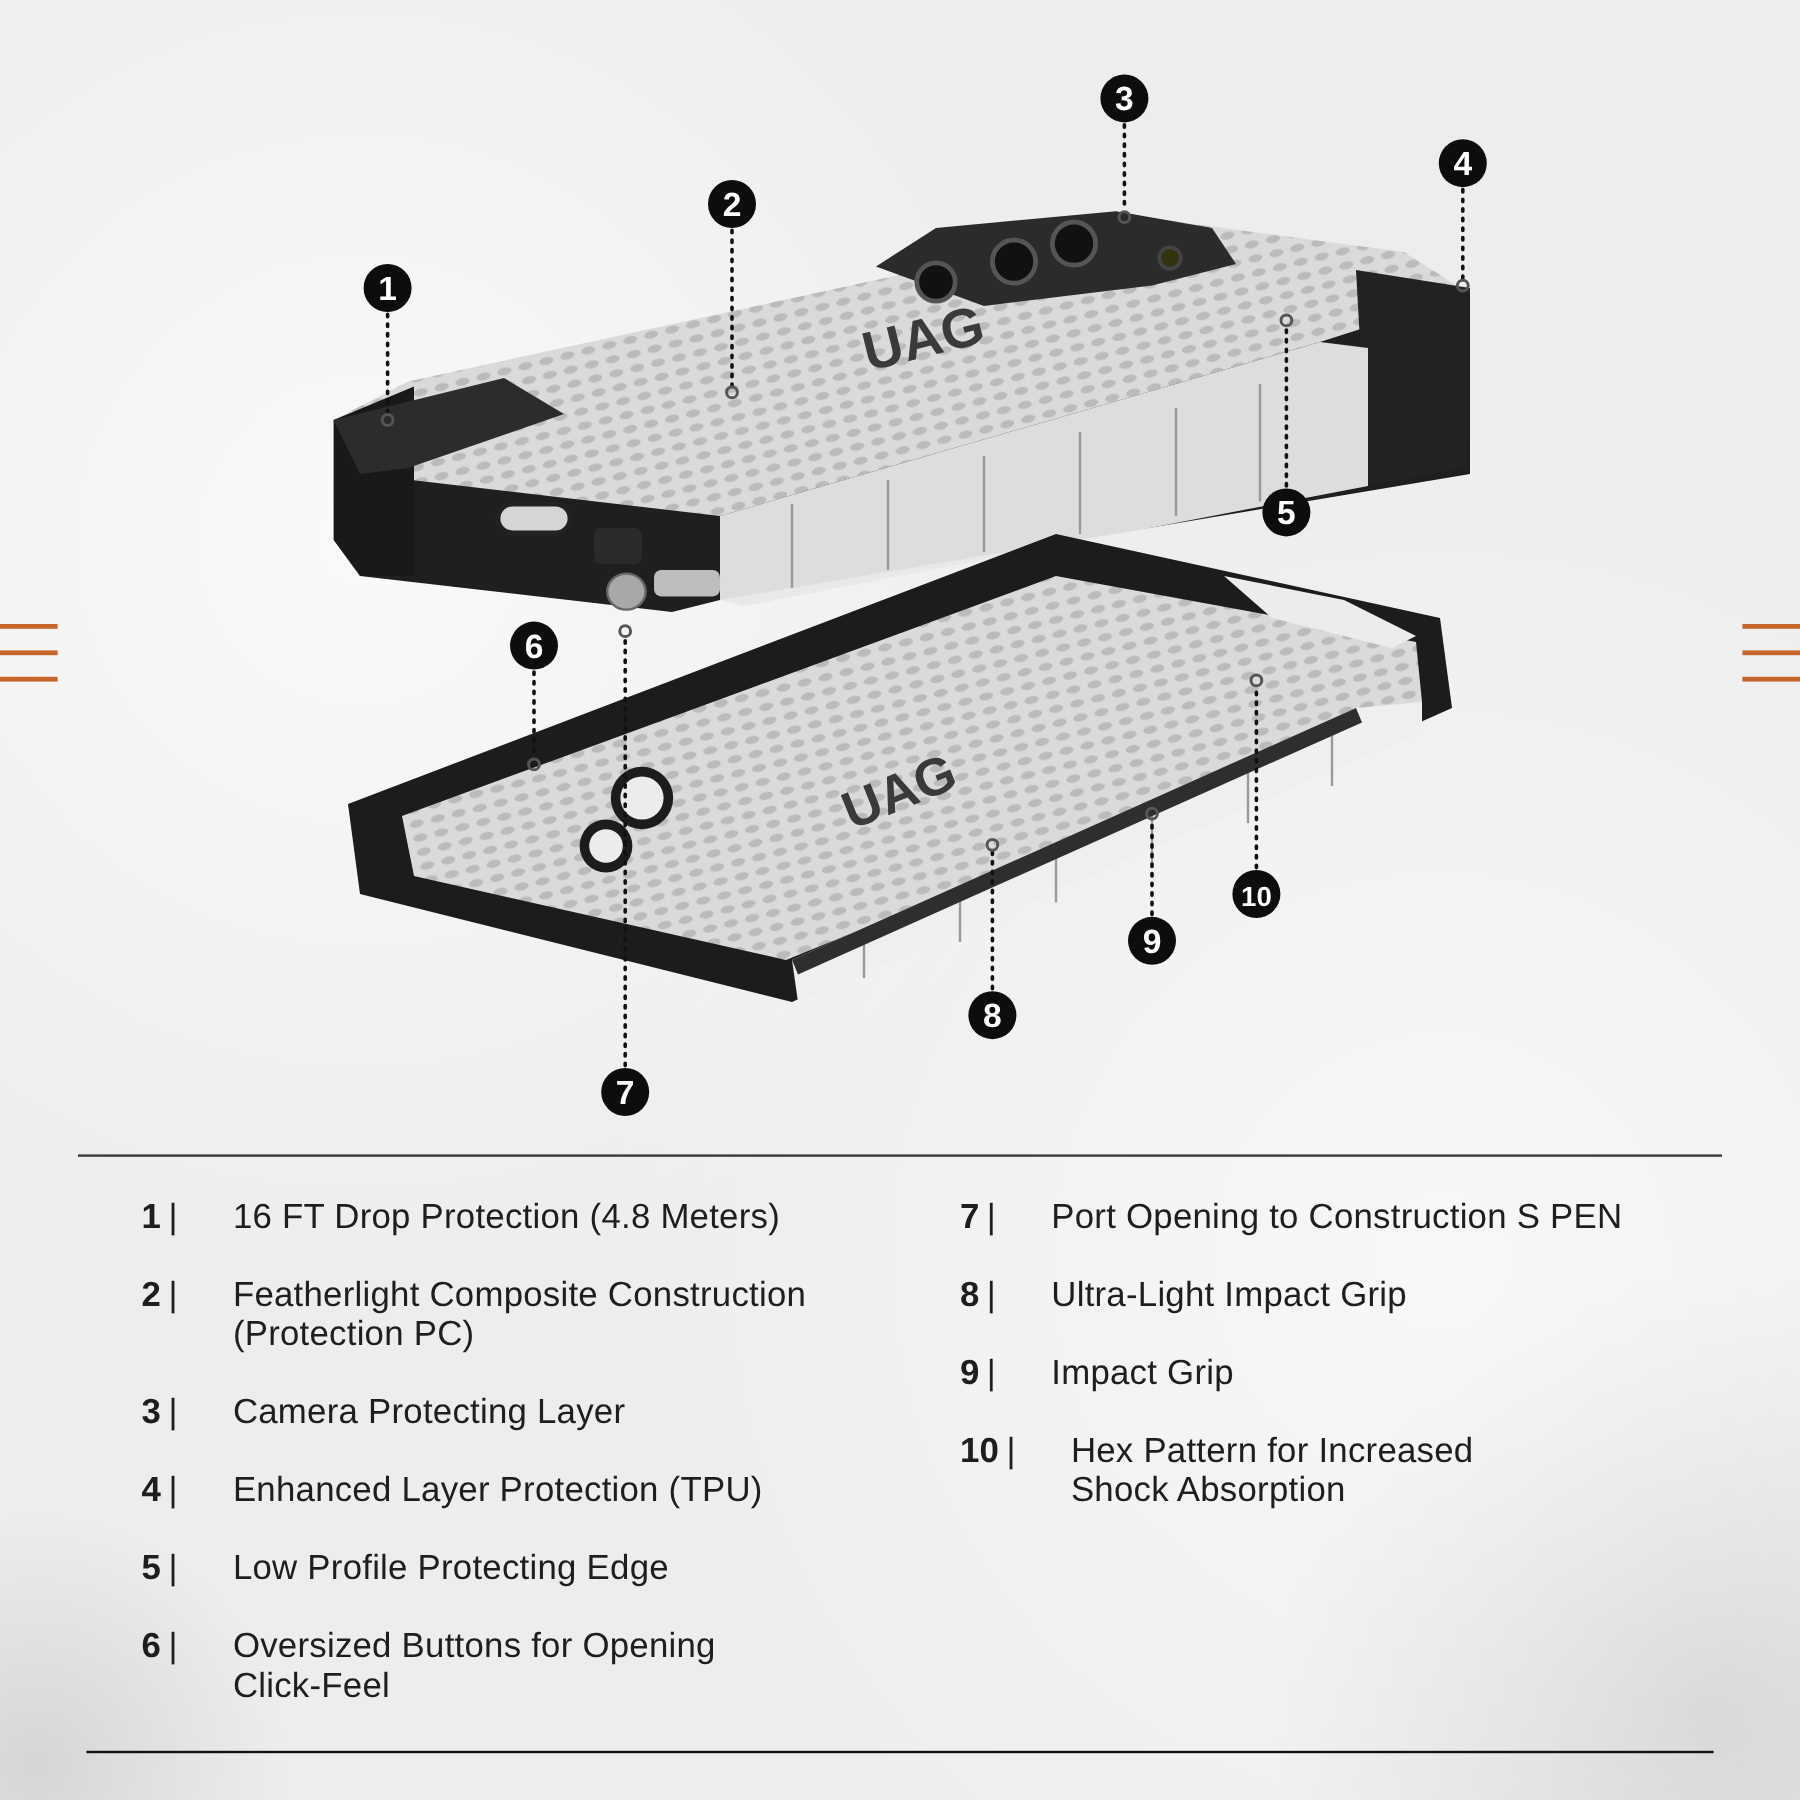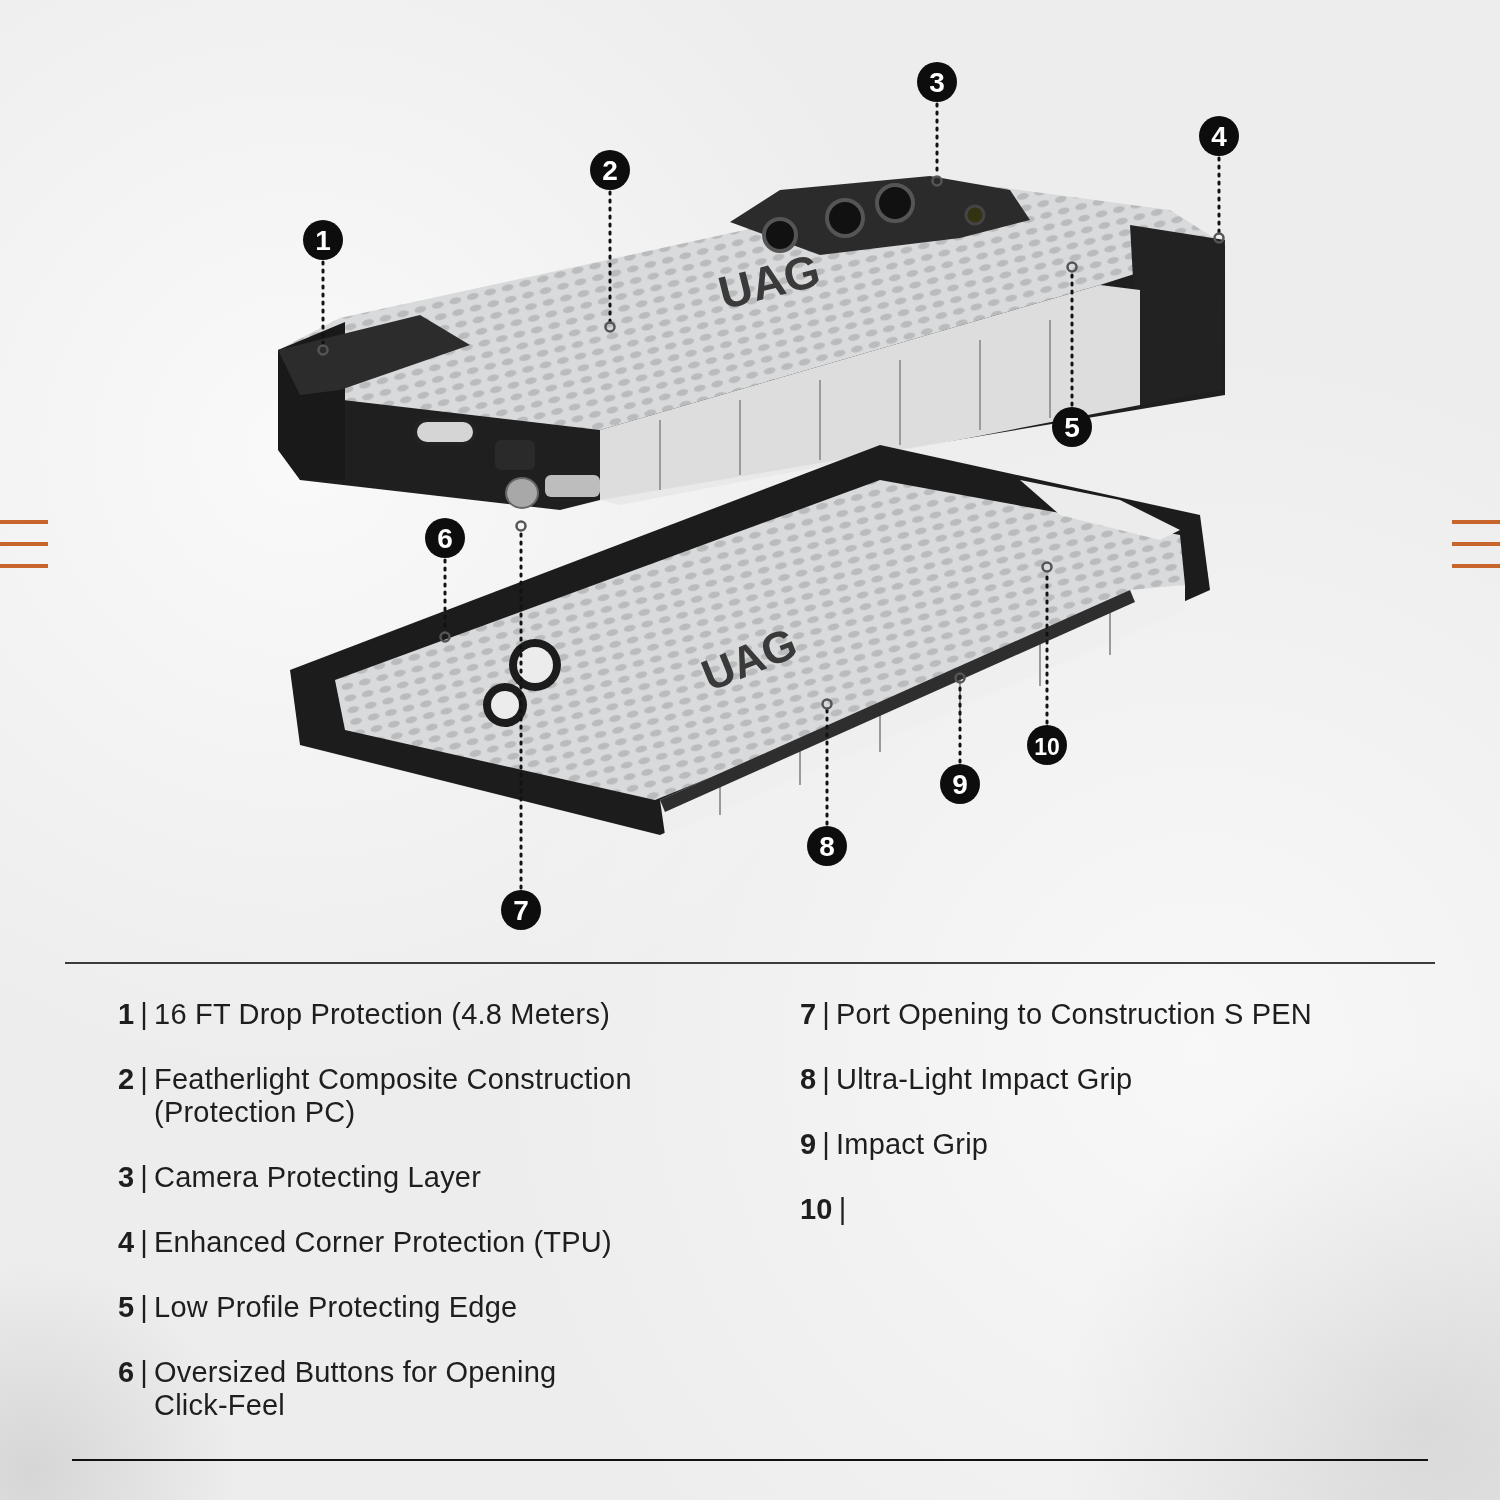--- a/index.html
+++ b/index.html
@@ -26,21 +26,21 @@
   .col { position: absolute; top: 0; }
   .col.left { left: 118px; width: 640px; }
   .col.right { left: 800px; width: 640px; }
   .feature {
     display: flex; align-items: flex-start;
     font-size: 29px; line-height: 33px; letter-spacing: 0.2px;
     color: #1e1e1e;
   }
   .feature .num { font-weight: bold; white-space: nowrap; }
   .feature .sep { margin: 0 6px 0 6px; font-weight: normal; }
-  .feature .text { flex: 1; }
+  .feature .text { flex: 1; margin-left: 40px; }
 </style>
 </head>
 <body>
 
 <svg class="illustration" viewBox="0 0 1500 940" width="1500" height="940" xmlns="http://www.w3.org/2000/svg">
   <defs>
     <pattern id="hex" width="18" height="12" patternUnits="userSpaceOnUse" patternTransform="rotate(-14)">
       <rect width="18" height="12" fill="#d9dadb"></rect>
       <ellipse cx="9" cy="6" rx="6" ry="3.2" fill="#b9bbbd"></ellipse>
     </pattern>
@@ -204,21 +204,21 @@
       <span class="text">Featherlight Composite Construction (Protection PC)</span>
     </div>
     <div class="feature" style="position:absolute; top:163px;">
       <span class="num">3</span>
       <span class="sep">|</span>
       <span class="text">Camera Protecting Layer</span>
     </div>
     <div class="feature" style="position:absolute; top:228px;">
       <span class="num">4</span>
       <span class="sep">|</span>
-      <span class="text">Enhanced Corner Protection (TPU)</span>
+      <span class="text">Enhanced Layer Protection (TPU)</span>
     </div>
     <div class="feature" style="position:absolute; top:293px;">
       <span class="num">5</span>
       <span class="sep">|</span>
       <span class="text">Low Profile Protecting Edge</span>
     </div>
     <div class="feature" style="position:absolute; top:358px; width:510px;">
       <span class="num">6</span>
       <span class="sep">|</span>
       <span class="text">Oversized Buttons for Opening Click-Feel</span>
@@ -237,17 +237,18 @@
       <span class="text">Ultra-Light Impact Grip</span>
     </div>
     <div class="feature" style="position:absolute; top:130px;">
       <span class="num">9</span>
       <span class="sep">|</span>
       <span class="text">Impact Grip</span>
     </div>
     <div class="feature" style="position:absolute; top:195px; width:430px;">
       <span class="num">10</span>
       <span class="sep">|</span>
+      <span class="text">Hex Pattern for Increased Shock Absorption</span>
     </div>
   </div>
 </div>
 
 <div class="divider bottom"></div>
 
 </body></html>

